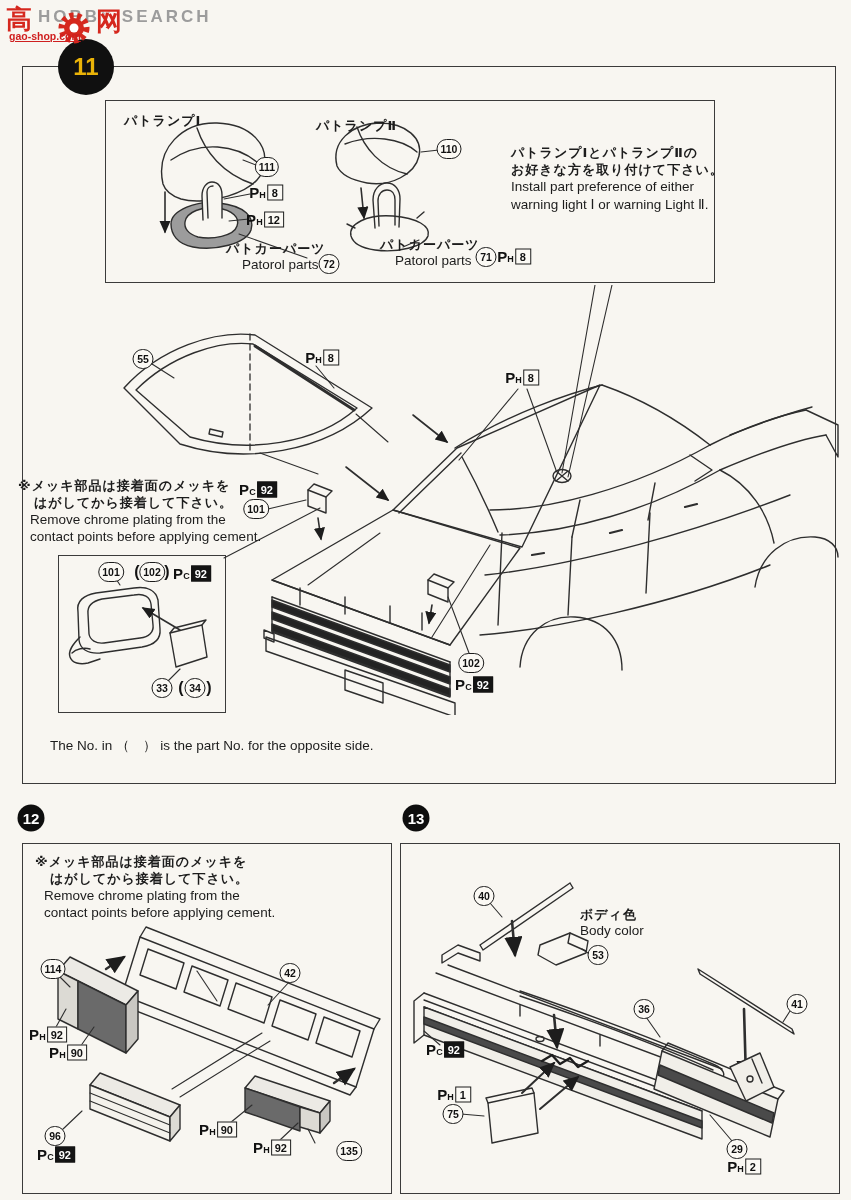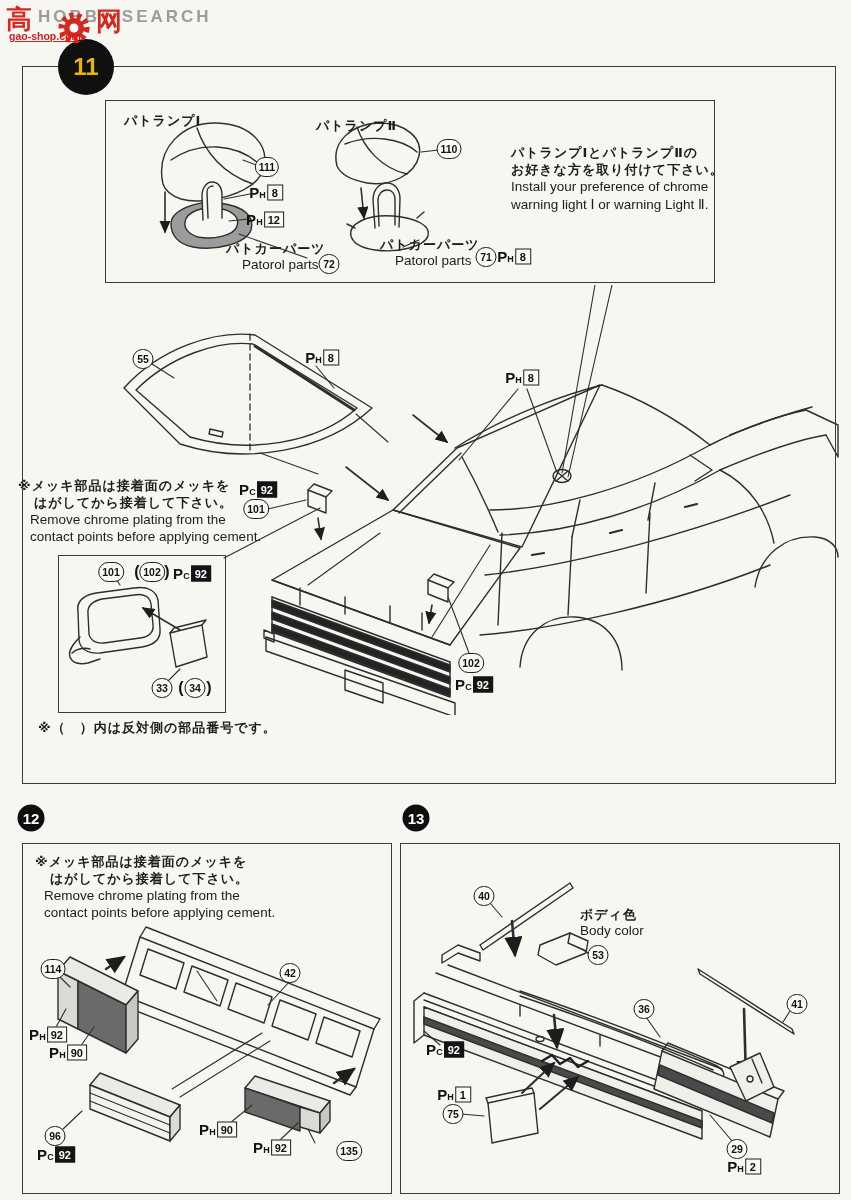--- a/index.html
+++ b/index.html
@@ -314,21 +314,21 @@
   <div class="jp" style="left:380px;top:236px;">パトカーパーツ</div>
   <div class="en" style="left:395px;top:253px;">Patorol parts</div>
   <div class="cal" style="left:486px;top:257px;">71</div>
   <div class="pb" style="left:514px;top:256px;">
       <span class="bp">P</span>
       <span class="sp">H</span>
       <span class="nb">8</span>
     </div>
   <div class="jp" style="left:511px;top:144px;">パトランプⅠとパトランプⅡの</div>
   <div class="jp" style="left:511px;top:161px;">お好きな方を取り付けて下さい。</div>
-  <div class="en" style="left:511px;top:179px;">Install your preference of chrome</div>
+  <div class="en" style="left:511px;top:179px;">Install part preference of either</div>
   <div class="en" style="left:511px;top:196px;">warning light Ⅰ or warning Light Ⅱ.</div>
 
   <div class="cal" style="left:143px;top:359px;">55</div>
   <div class="pb" style="left:322px;top:357px;">
       <span class="bp">P</span>
       <span class="sp">H</span>
       <span class="nb">8</span>
     </div>
   <div class="pb" style="left:522px;top:377px;">
       <span class="bp">P</span>
@@ -361,21 +361,21 @@
   <div class="cal" style="left:195px;top:688px;">34</div>
   <div class="paren" style="left:209px;top:688px;">)</div>
 
   <div class="cal" style="left:471px;top:663px;">102</div>
   <div class="pb inv" style="left:474px;top:684px;">
       <span class="bp">P</span>
       <span class="sp">C</span>
       <span class="nb">92</span>
     </div>
 
-  <div class="jp" style="left:38px;top:719px;">※（　）内は反対側の部品番号です。</div>
+  <div class="en" style="left:50px;top:737px;">The No. in （　） is the part No. for the opposite side.</div>
 
   <div class="step" style="left:31px;top:818px;">12</div>
   <div class="jp" style="left:35px;top:853px;">※メッキ部品は接着面のメッキを</div>
   <div class="jp" style="left:50px;top:870px;">はがしてから接着して下さい。</div>
   <div class="en" style="left:44px;top:888px;">Remove chrome plating from the</div>
   <div class="en" style="left:44px;top:905px;">contact points before applying cement.</div>
   <div class="cal" style="left:53px;top:969px;">114</div>
   <div class="cal" style="left:290px;top:973px;">42</div>
   <div class="pb" style="left:48px;top:1034px;">
       <span class="bp">P</span>

